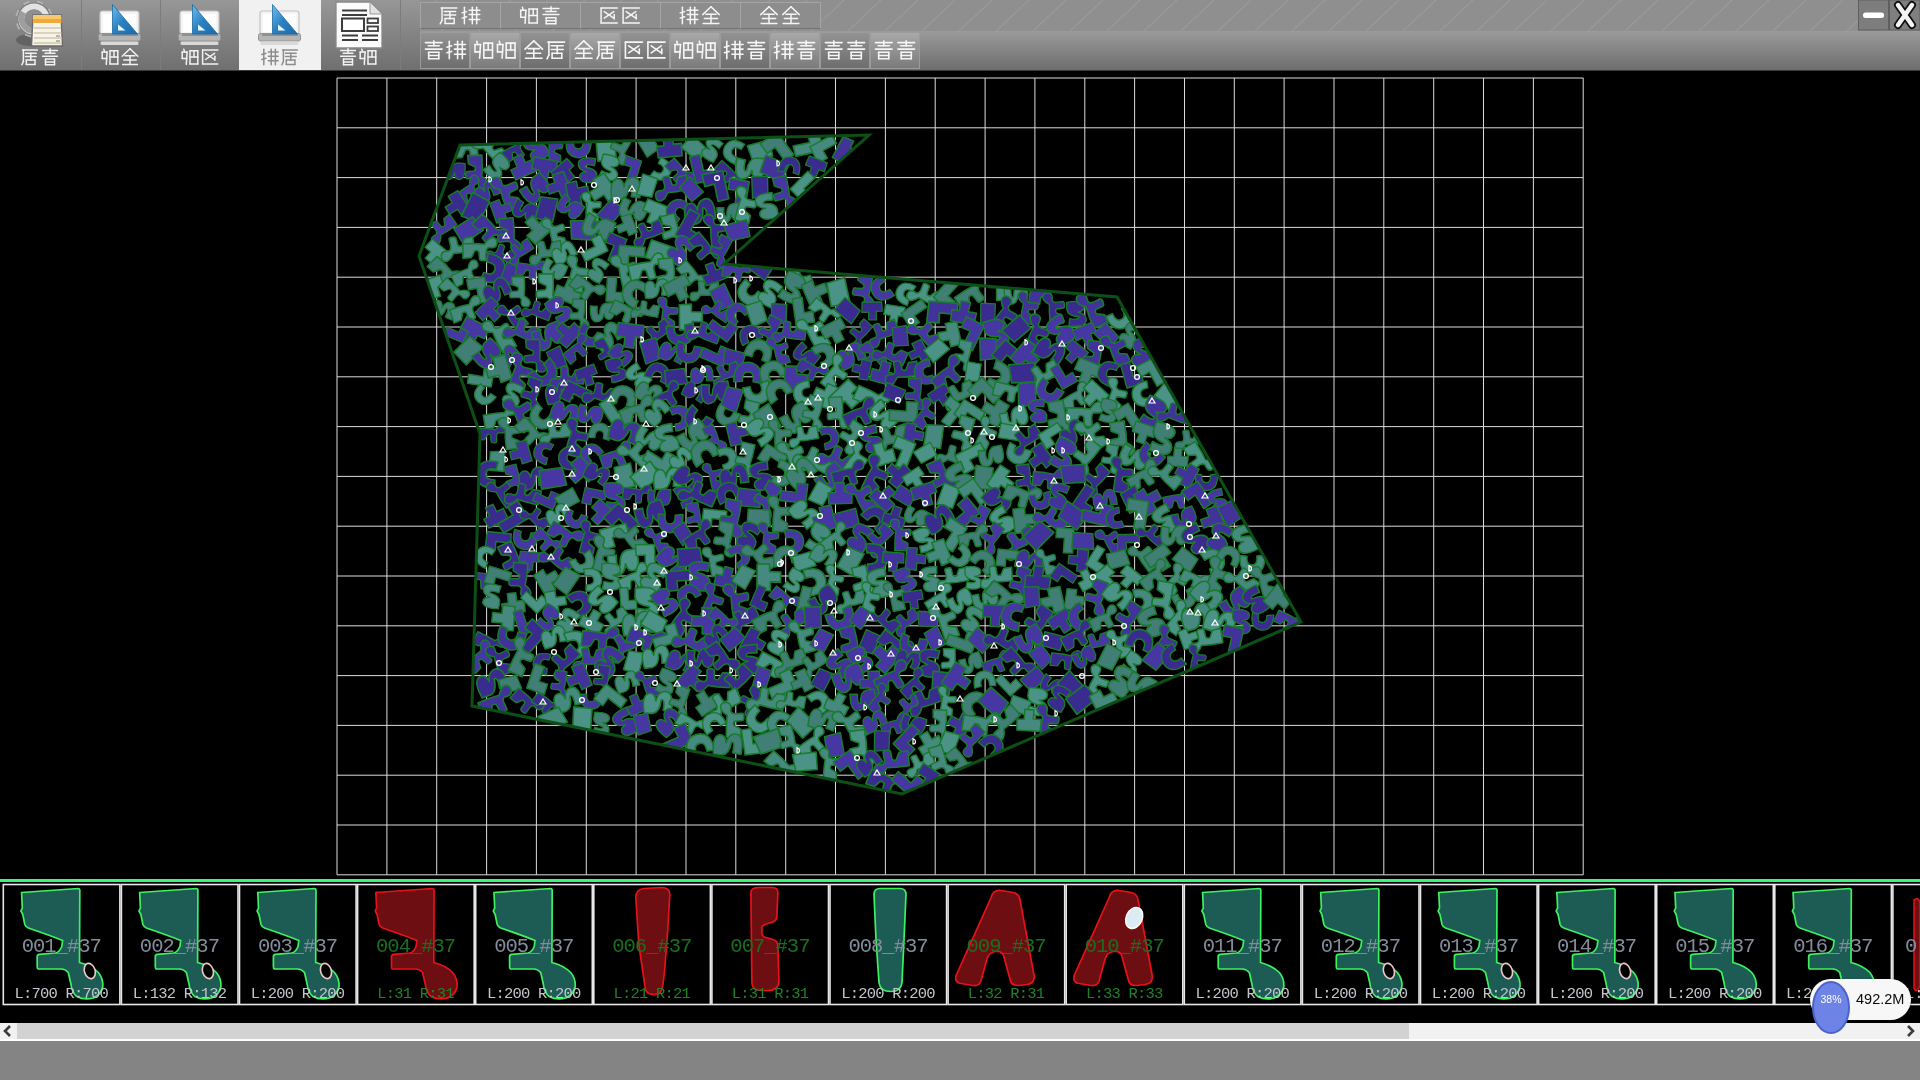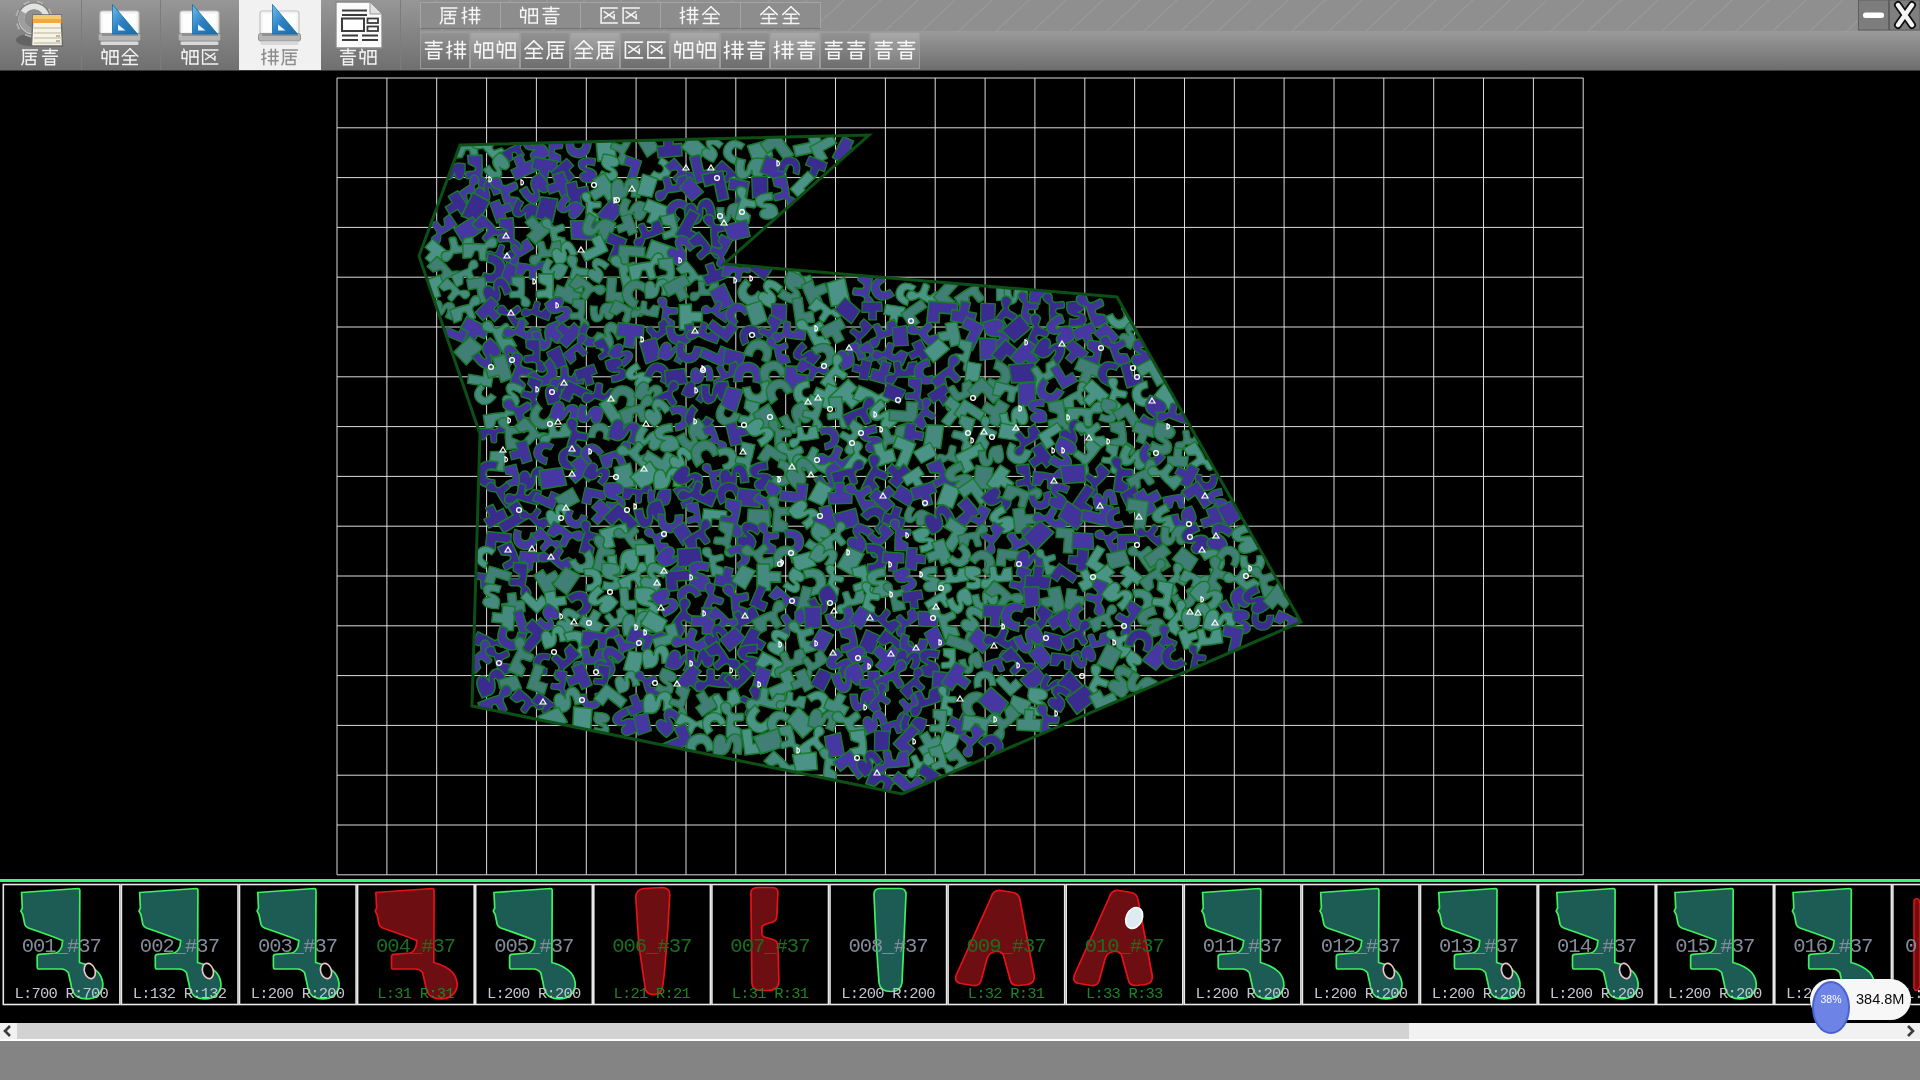--- a/index.html
+++ b/index.html
@@ -1774,12 +1774,12 @@
     <div style="position:absolute;left:17px;top:0;width:1392px;height:16px;background:#d2d2d2"></div>
     <svg style="position:absolute;left:0;top:0" width="1920" height="16">
       <path d="M10,3 L5,8 L10,13" fill="none" stroke="#3c3c3c" stroke-width="2.6"></path>
       <path d="M1908,3 L1913,8 L1908,13" fill="none" stroke="#3c3c3c" stroke-width="2.6"></path>
     </svg>
   </div>
 <div style="position:absolute;left:0;top:1039px;width:1920px;height:2px;background:#fdfdfd"></div>
 <div style="position:absolute;left:0;top:1041px;width:1920px;height:39px;background:#848484"></div>
 <div style="position:absolute;left:1810px;top:979px;width:101px;height:41px;border-radius:21px;background:#f7f7f7;box-shadow:0 1px 3px rgba(0,0,0,0.35)"></div>
 <div style="position:absolute;left:1812px;top:980.5px;width:38px;height:53px;border-radius:50%;background:#6d84e6;border:2.5px solid #4a63cc;color:#fff;font-size:10.5px;text-align:center;line-height:33px">38%</div>
-<div style="position:absolute;left:1856px;top:991px;color:#0a0a0a;font-size:14.5px">384.8M</div>
+<div style="position:absolute;left:1856px;top:991px;color:#0a0a0a;font-size:14.5px">492.2M</div>
 </body></html>

